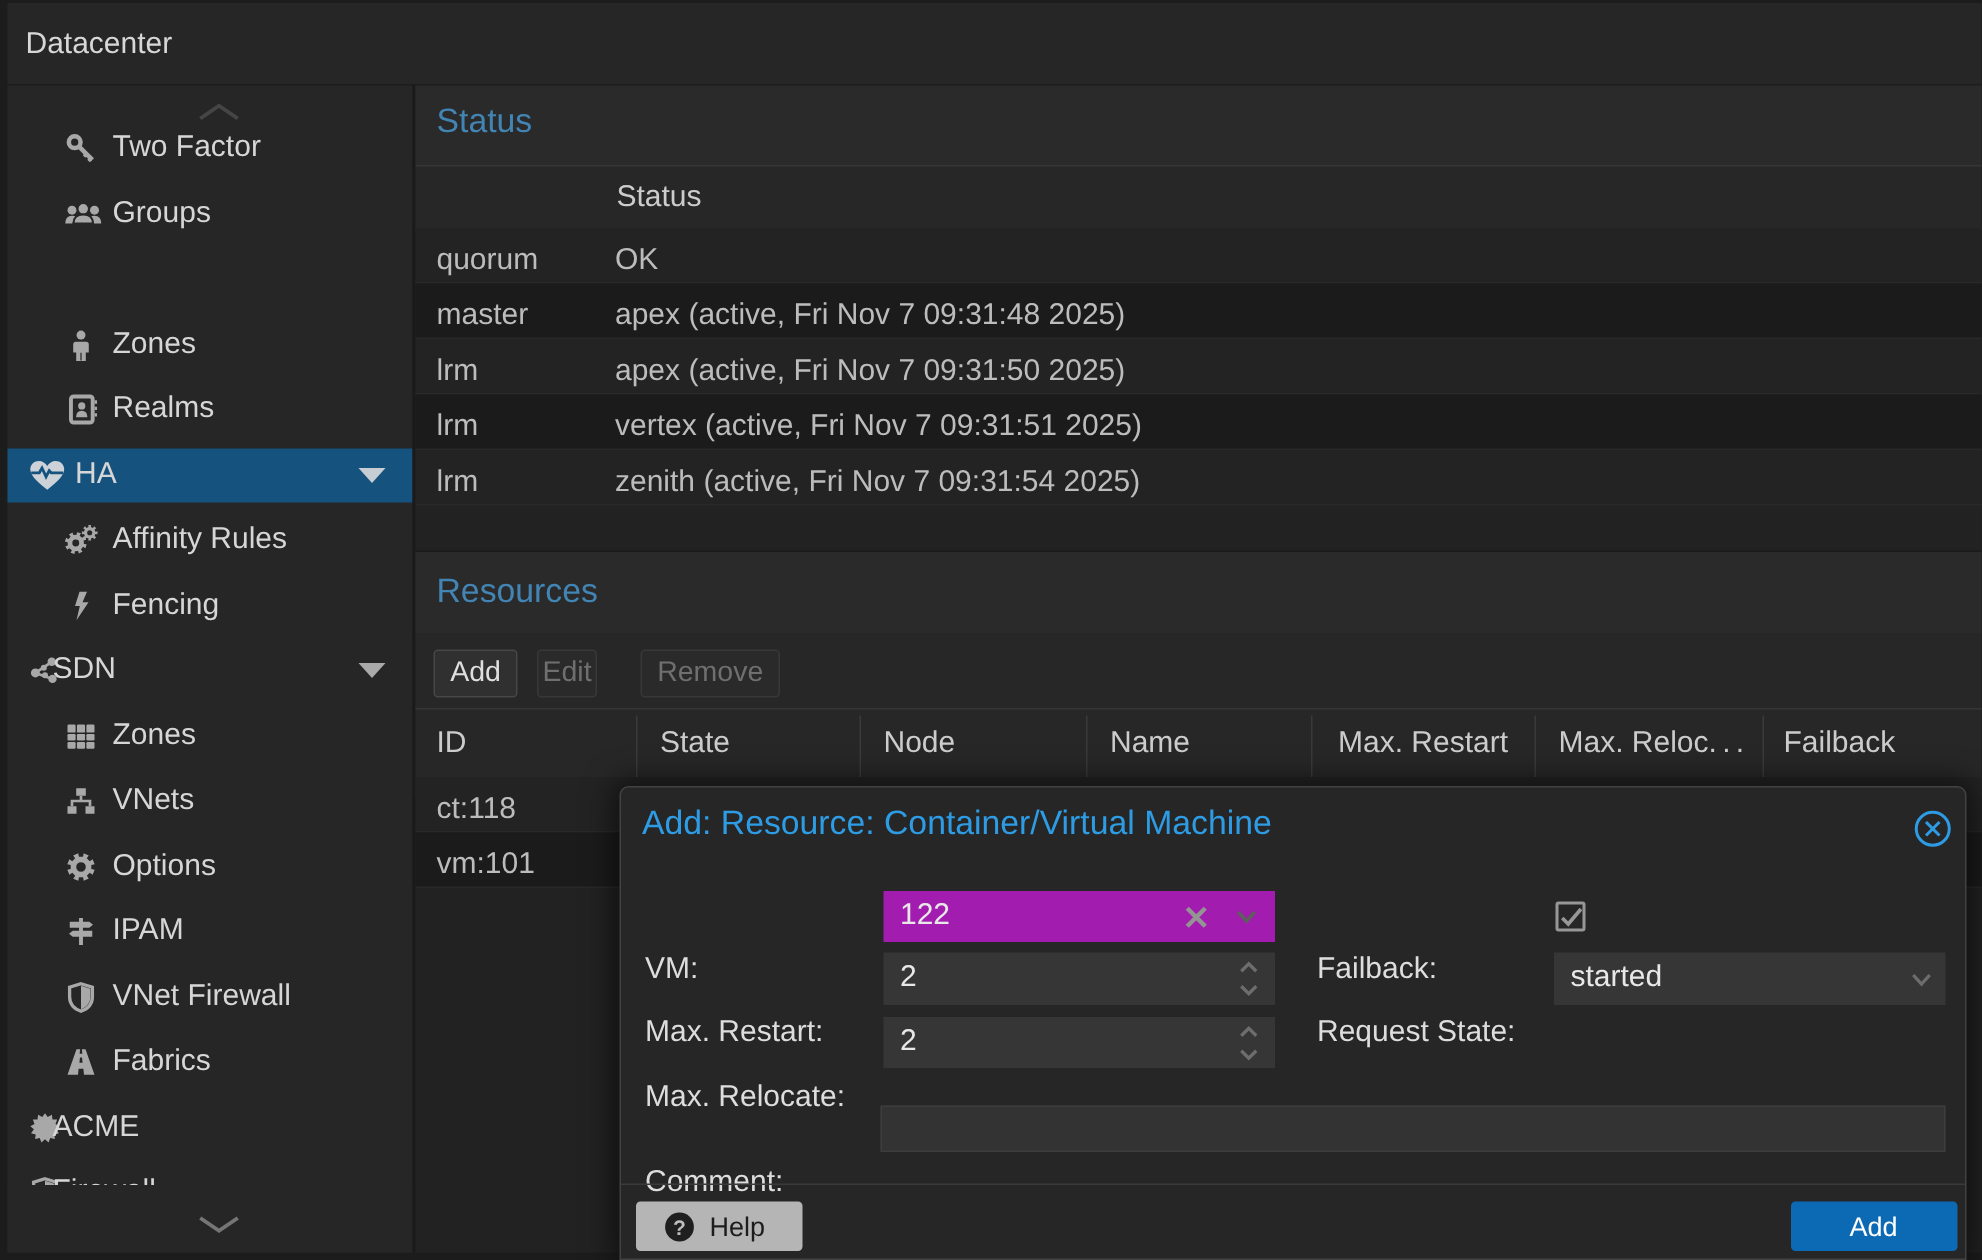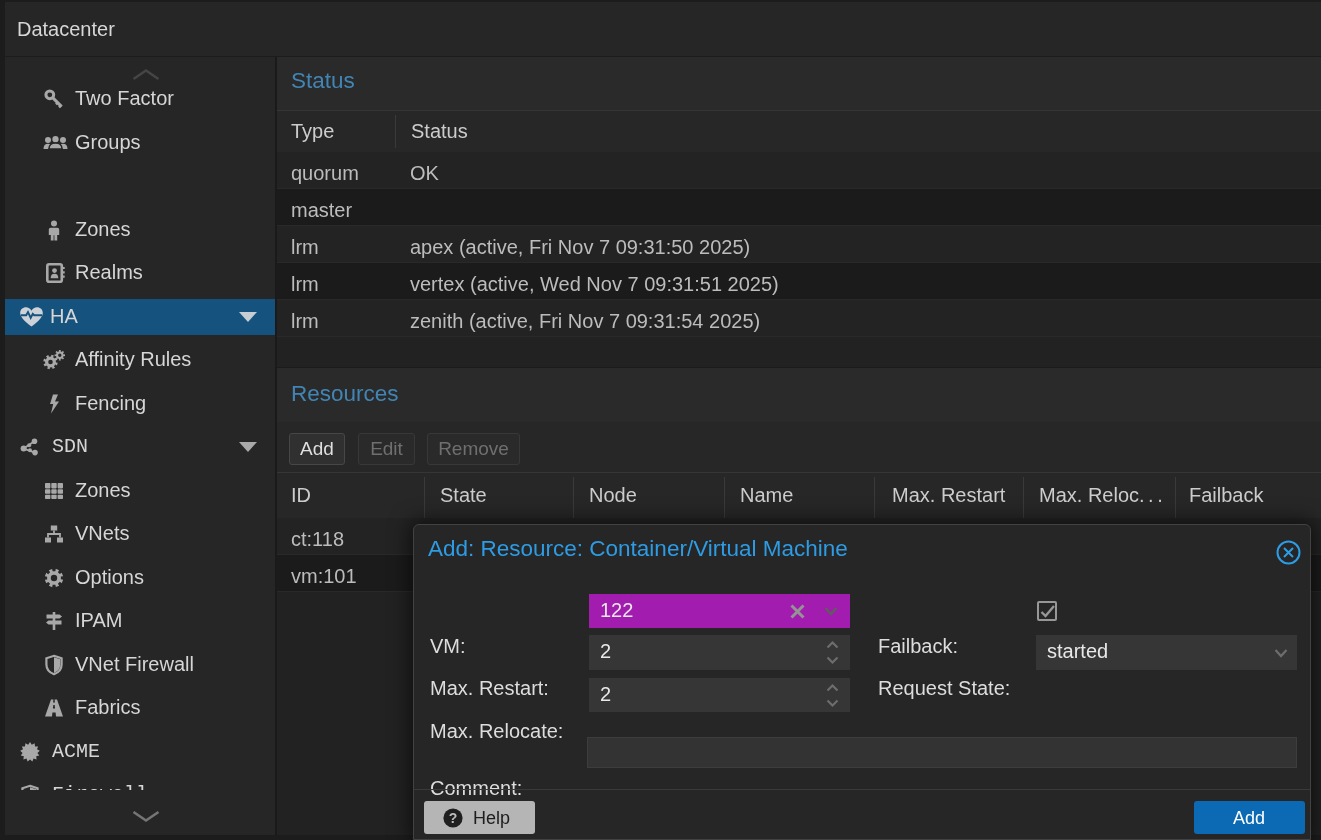--- a/index.html
+++ b/index.html
@@ -9,21 +9,21 @@
   #topbar { left:5px; top:2px; width:1316px; height:54px; background:#262626; }
   #topbar .title { position:absolute; left:12px; top:16px; font-size:20px; color:#d7d7d7; }
   #sidebar { left:5px; top:57px; width:270px; height:778px; background:#262626; }
   #sideborder { left:275px; top:57px; width:2px; height:778px; background:#1a1a1a; }
   #content { left:277px; top:57px; width:1044px; height:778px; background:#222222; }
 
   
   .nav { position:absolute; left:0; width:270px; height:43px; color:#d6d6d6; font-size:20px; }
   .nav .txt { position:absolute; top:10px; }
   .nav .ico { position:absolute; top:11px; width:22px; height:22px; }
-  .nav.lvl1 .ico { left:14px; } .nav.lvl1 .txt { left:47px;font-family:Liberation Mono, monospace; }
+  .nav.lvl1 .ico { left:14px; } .nav.lvl1 .txt { left:30px; }
   .nav.lvl2 .ico { left:38px; } .nav.lvl2 .txt { left:70px; }
   .nav.sel { background:#15537e; }
   .caret { position:absolute; right:18px; top:17px; width:0; height:0;
     border-left:9px solid transparent; border-right:9px solid transparent; border-top:10px solid #a9a9a9; }
 
   
   .ptitle { position:absolute; left:0; width:1044px; background:#2a2a2a; color:#4285b4; font-size:22.5px; }
   .ptitle span { position:absolute; left:14px; }
   .ghead { position:absolute; left:0; width:1044px; background:#272727;
     border-top:1px solid #363636; border-bottom:1px solid #363636; color:#cccccc; font-size:20px; }
@@ -236,55 +236,52 @@
       <polyline points="2.5,2 15,10.5 27.5,2" fill="none" stroke="#757575" stroke-width="2.6"></polyline>
     </svg>
 </div>
 <div id="sideborder" class="abs"></div>
 <div id="content" class="abs">
 
   <div class="ptitle" style="top:0;height:53px">
       <span style="top:11px">Status</span>
     </div>
   <div class="ghead" style="top:53px;height:43px">
-    <div class="gcol" style="left:0;width:119px">
-        <span class="lbl" style="left:14px;top:9px">Type</span>
-        <span class="gsep"></span>
-      </div>
     <div class="gcol" style="left:119px;width:925px">
         <span class="lbl" style="top:9px">Status</span>
       </div>
   </div>
   <div class="grow lt" style="top:95px">
       <span class="cell" style="left:14px">quorum</span>
       <span class="cell" style="left:133px">OK</span>
     </div>
   <div class="grow dk" style="top:132px">
       <span class="cell" style="left:14px">master</span>
+      <span class="cell" style="left:133px">apex (active, Fri Nov 7 09:31:48 2025)</span>
     </div>
   <div class="grow lt" style="top:169px">
       <span class="cell" style="left:14px">lrm</span>
       <span class="cell" style="left:133px">apex (active, Fri Nov 7 09:31:50 2025)</span>
     </div>
   <div class="grow dk" style="top:206px">
       <span class="cell" style="left:14px">lrm</span>
-      <span class="cell" style="left:133px">vertex (active, Wed Nov 7 09:31:51 2025)</span>
+      <span class="cell" style="left:133px">vertex (active, Fri Nov 7 09:31:51 2025)</span>
     </div>
   <div class="grow lt" style="top:243px">
       <span class="cell" style="left:14px">lrm</span>
       <span class="cell" style="left:133px">zenith (active, Fri Nov 7 09:31:54 2025)</span>
     </div>
 
   <div class="abs" style="left:0;top:310px;width:1044px;height:1px;background:#1b1b1b"></div>
     <div class="ptitle" style="top:311px;height:54px">
       <span style="top:13px">Resources</span>
     </div>
   <div class="abs" style="left:0;top:365px;width:1044px;height:50px;background:#272727">
     <div class="tbtn en" style="left:12px;top:11px;width:56px;height:32px;line-height:30px">Add</div>
-    <div class="tbtn dis" style="left:81px;top:11px;width:57px;height:32px;line-height:30px;">Edit</div>
+    <div class="tbtn dis" style="left:81px;top:11px;width:40px;height:32px;line-height:30px;">Edit</div>
     <div class="tbtn dis" style="left:150px;top:11px;width:93px;height:32px;line-height:30px;text-align:center">Remove</div>
   </div>
   <div class="ghead" style="top:415px;height:58px">
     <div class="gcol" style="left:0;width:148px">
         <span class="lbl" style="left:14px;top:11px">ID</span>
         <span class="gsep"></span>
       </div>
     <div class="gcol" style="left:148px;width:149px">
         <span class="lbl" style="top:11px">State</span>
         <span class="gsep"></span>

